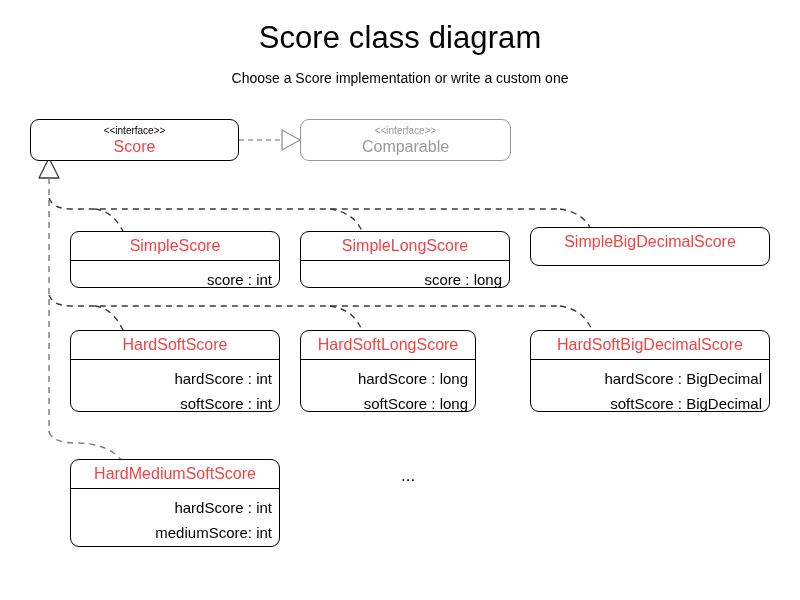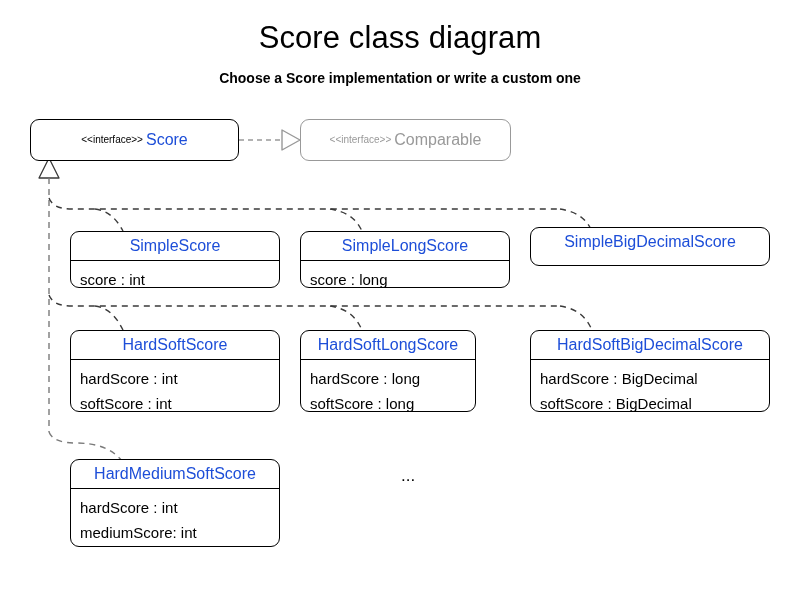--- a/index.html
+++ b/index.html
@@ -47,66 +47,68 @@
     color: #000;
     white-space: nowrap;
   }
   #page-subtitle {
     position: absolute;
     left: 0;
     top: 70px;
     width: 800px;
     text-align: center;
     font-size: 14px;
-    font-weight: bold;
+    font-weight: normal;
     color: #000;
     white-space: nowrap;
   }
 
   
   .uml-node {
     position: absolute;
     box-sizing: border-box;
     background: #ffffff;
     border: 1px solid #000000;
     border-radius: 9px;
     overflow: hidden;
   }
   .uml-node .node-title {
     text-align: center;
     font-size: 16px;
     line-height: 1;
     white-space: nowrap;
-    color: #1d4ed8;
+    color: #ef4444;
   }
   .uml-node .node-stereotype {
     text-align: center;
     font-size: 10px;
     line-height: 1;
     white-space: nowrap;
     color: #000;
   }
   .uml-node .node-compartment {
     border-top: 1px solid #000000;
     padding: 6px 7px 6px 9px;
+    text-align: right;
   }
   .uml-node .attr-row {
     font-size: 15px;
     line-height: 25px;
     white-space: nowrap;
     color: #000;
   }
 
   
   .iface-node {
     border-radius: 9px;
   }
   .iface-node .iface-inner {
     height: 100%;
     display: flex;
+    flex-direction: column;
     align-items: center;
     justify-content: center;
     gap: 3px;
   }
   .iface-node.muted {
     border-color: #999999;
   }
   .iface-node.muted .node-title,
   .iface-node.muted .node-stereotype {
     color: #999999;

